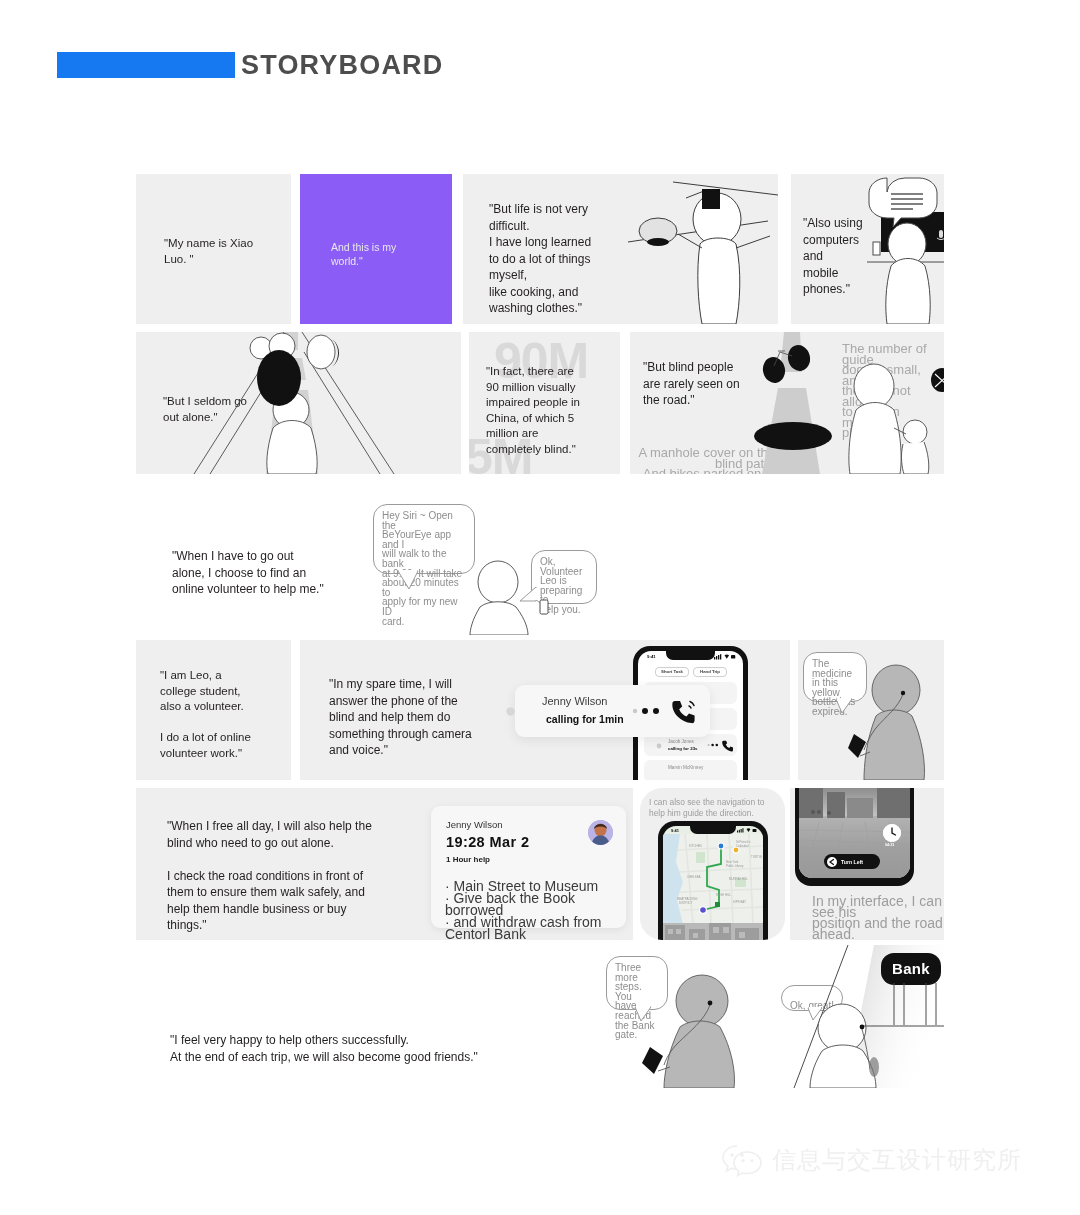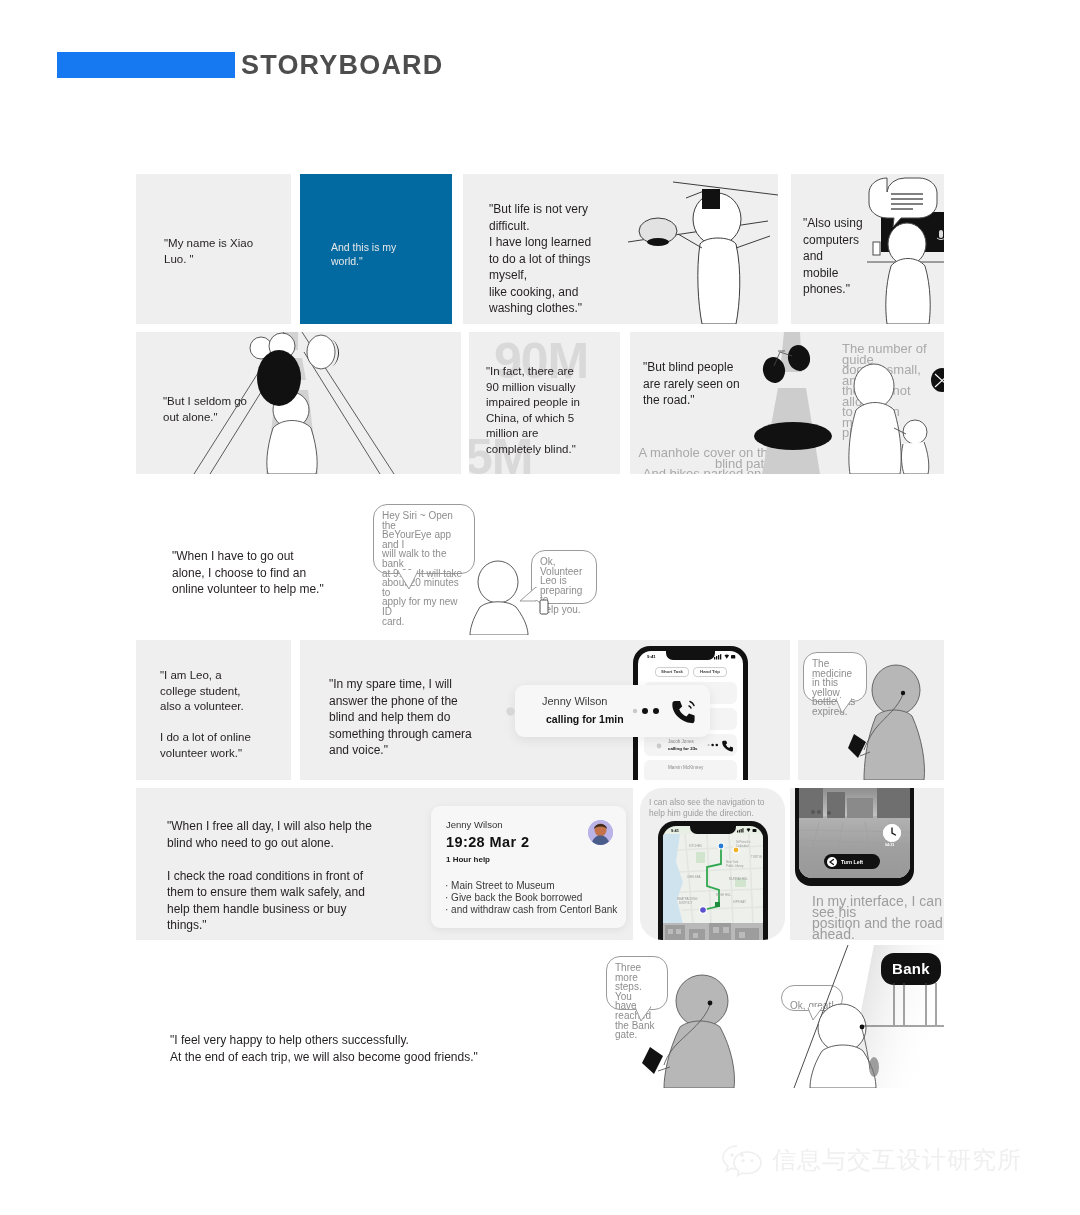--- a/index.html
+++ b/index.html
@@ -14,21 +14,21 @@
   .page{position:relative;width:1080px;height:1215px;}
 
   
   .header{position:absolute;left:0;top:0;width:1080px;height:110px;}
   .hdr-bar{position:absolute;left:57px;top:52px;width:178px;height:26px;background:#1779f2;}
   .hdr-title{position:absolute;left:241px;top:49px;font-size:27px;font-weight:bold;
     letter-spacing:1.2px;color:#4d4d4d;line-height:32px;}
 
   
   .panel{position:absolute;background:#efefef;overflow:hidden;}
-  .panel-dark{background:#0369a1;}
+  .panel-dark{background:#8b5cf6;}
   .ptext{position:absolute;font-size:11.5px;line-height:15.5px;color:#231f20;white-space:pre-line;}
   .ptext-lg{font-size:12px;line-height:16.5px;}
   .ptext-white{color:#e8e8e8;font-size:10.5px;line-height:14px;}
   .caption{position:absolute;font-size:13px;line-height:10.5px;color:#a9a9a9;white-space:pre-line;}
   .caption-r{text-align:right;}
 
   
   svg{display:block;overflow:visible;}
   .art{position:absolute;}
 
@@ -55,21 +55,21 @@
       box-shadow:0 3px 12px rgba(0,0,0,.08);}
   .cc-name{position:absolute;font-size:11px;color:#3c3c3c;}
   .cc-sub{position:absolute;font-size:10.5px;color:#111;font-weight:bold;}
 
   
   .taskcard{position:absolute;background:#f7f7f7;border-radius:9px;
       box-shadow:0 2px 9px rgba(0,0,0,.07);}
   .tc-name{position:absolute;font-size:9.5px;color:#333;}
   .tc-time{position:absolute;font-size:14.5px;font-weight:bold;color:#111;letter-spacing:.4px;}
   .tc-dur{position:absolute;font-size:8px;font-weight:bold;color:#222;}
-  .tc-item{position:absolute;font-size:10px;color:#3a3a3a;line-height:12px;white-space:pre-line;}
+  .tc-item{position:absolute;font-size:14px;color:#3a3a3a;line-height:12px;white-space:pre-line;}
   .avatar{position:absolute;border-radius:50%;background:#b9b3e8;overflow:hidden;}
 
   
   .turnbtn{position:absolute;background:#111;border-radius:11px;}
   .turnlbl{position:absolute;color:#fff;font-size:5.2px;font-weight:bold;}
   .timerbadge{position:absolute;background:#fff;border-radius:50%;}
   .timertxt{position:absolute;font-size:3.6px;color:#fff;font-weight:bold;}
 
   
   .banksign{position:absolute;background:#111;border-radius:13px;}

